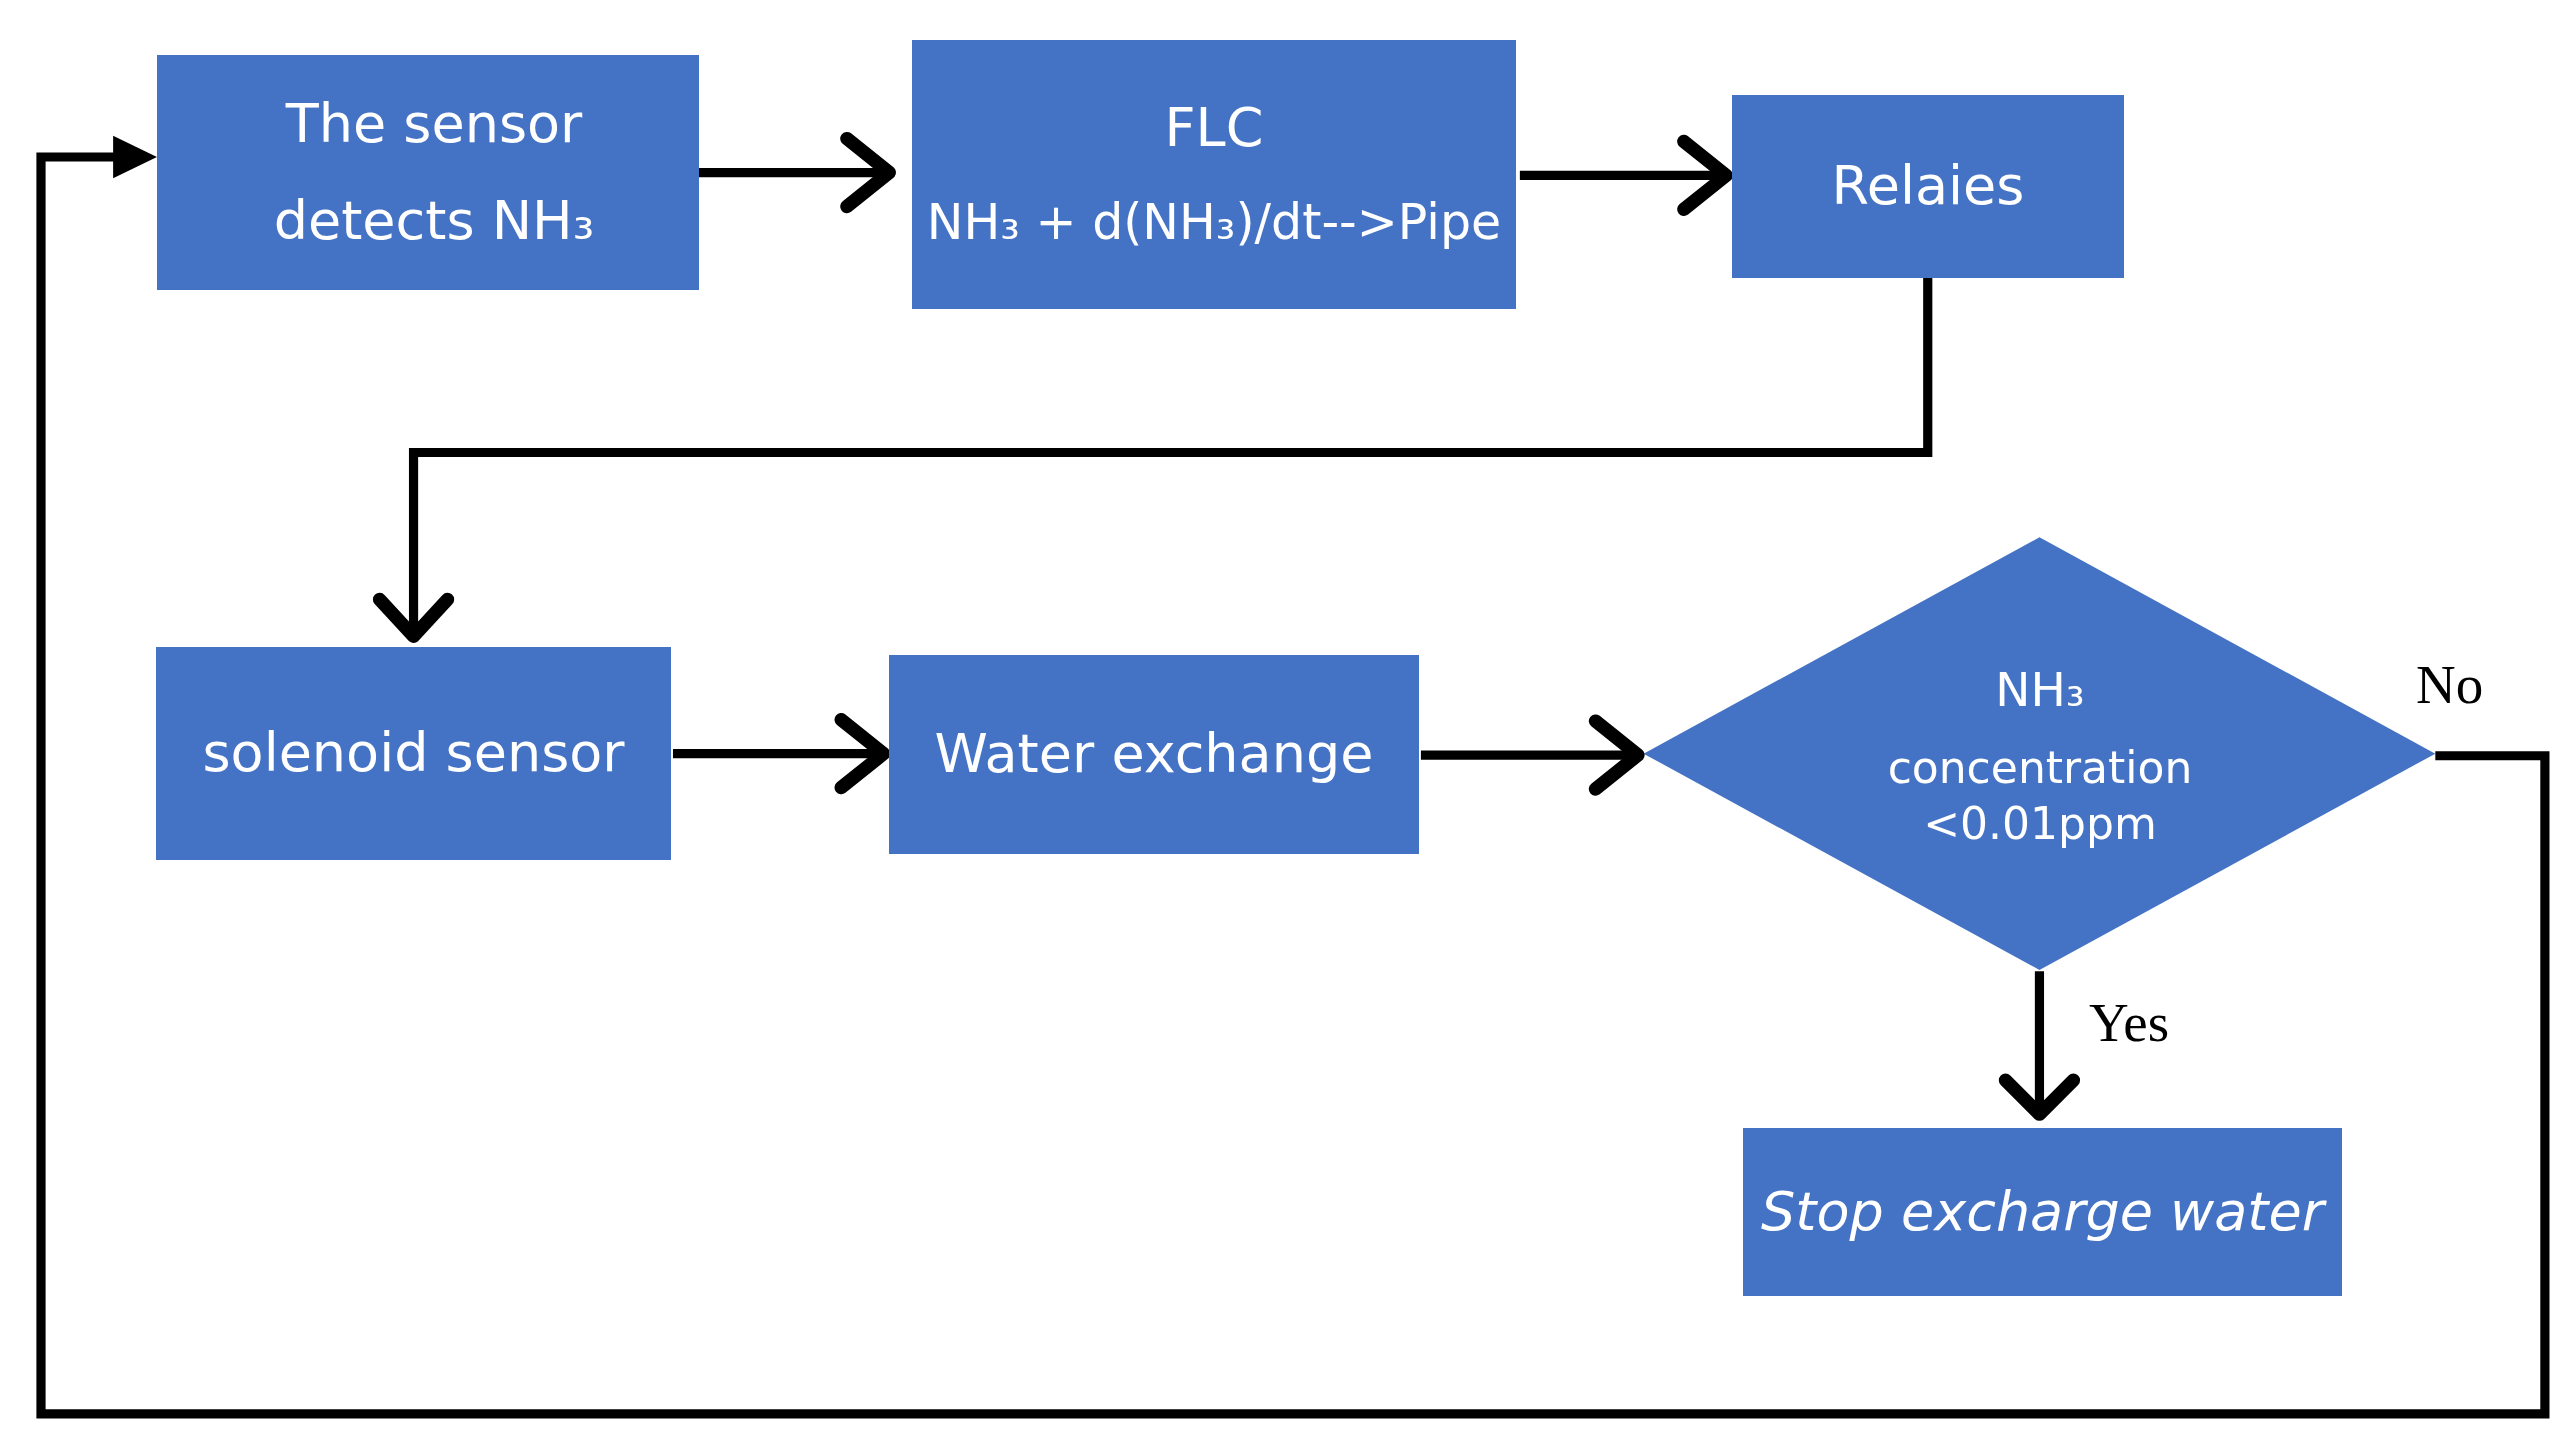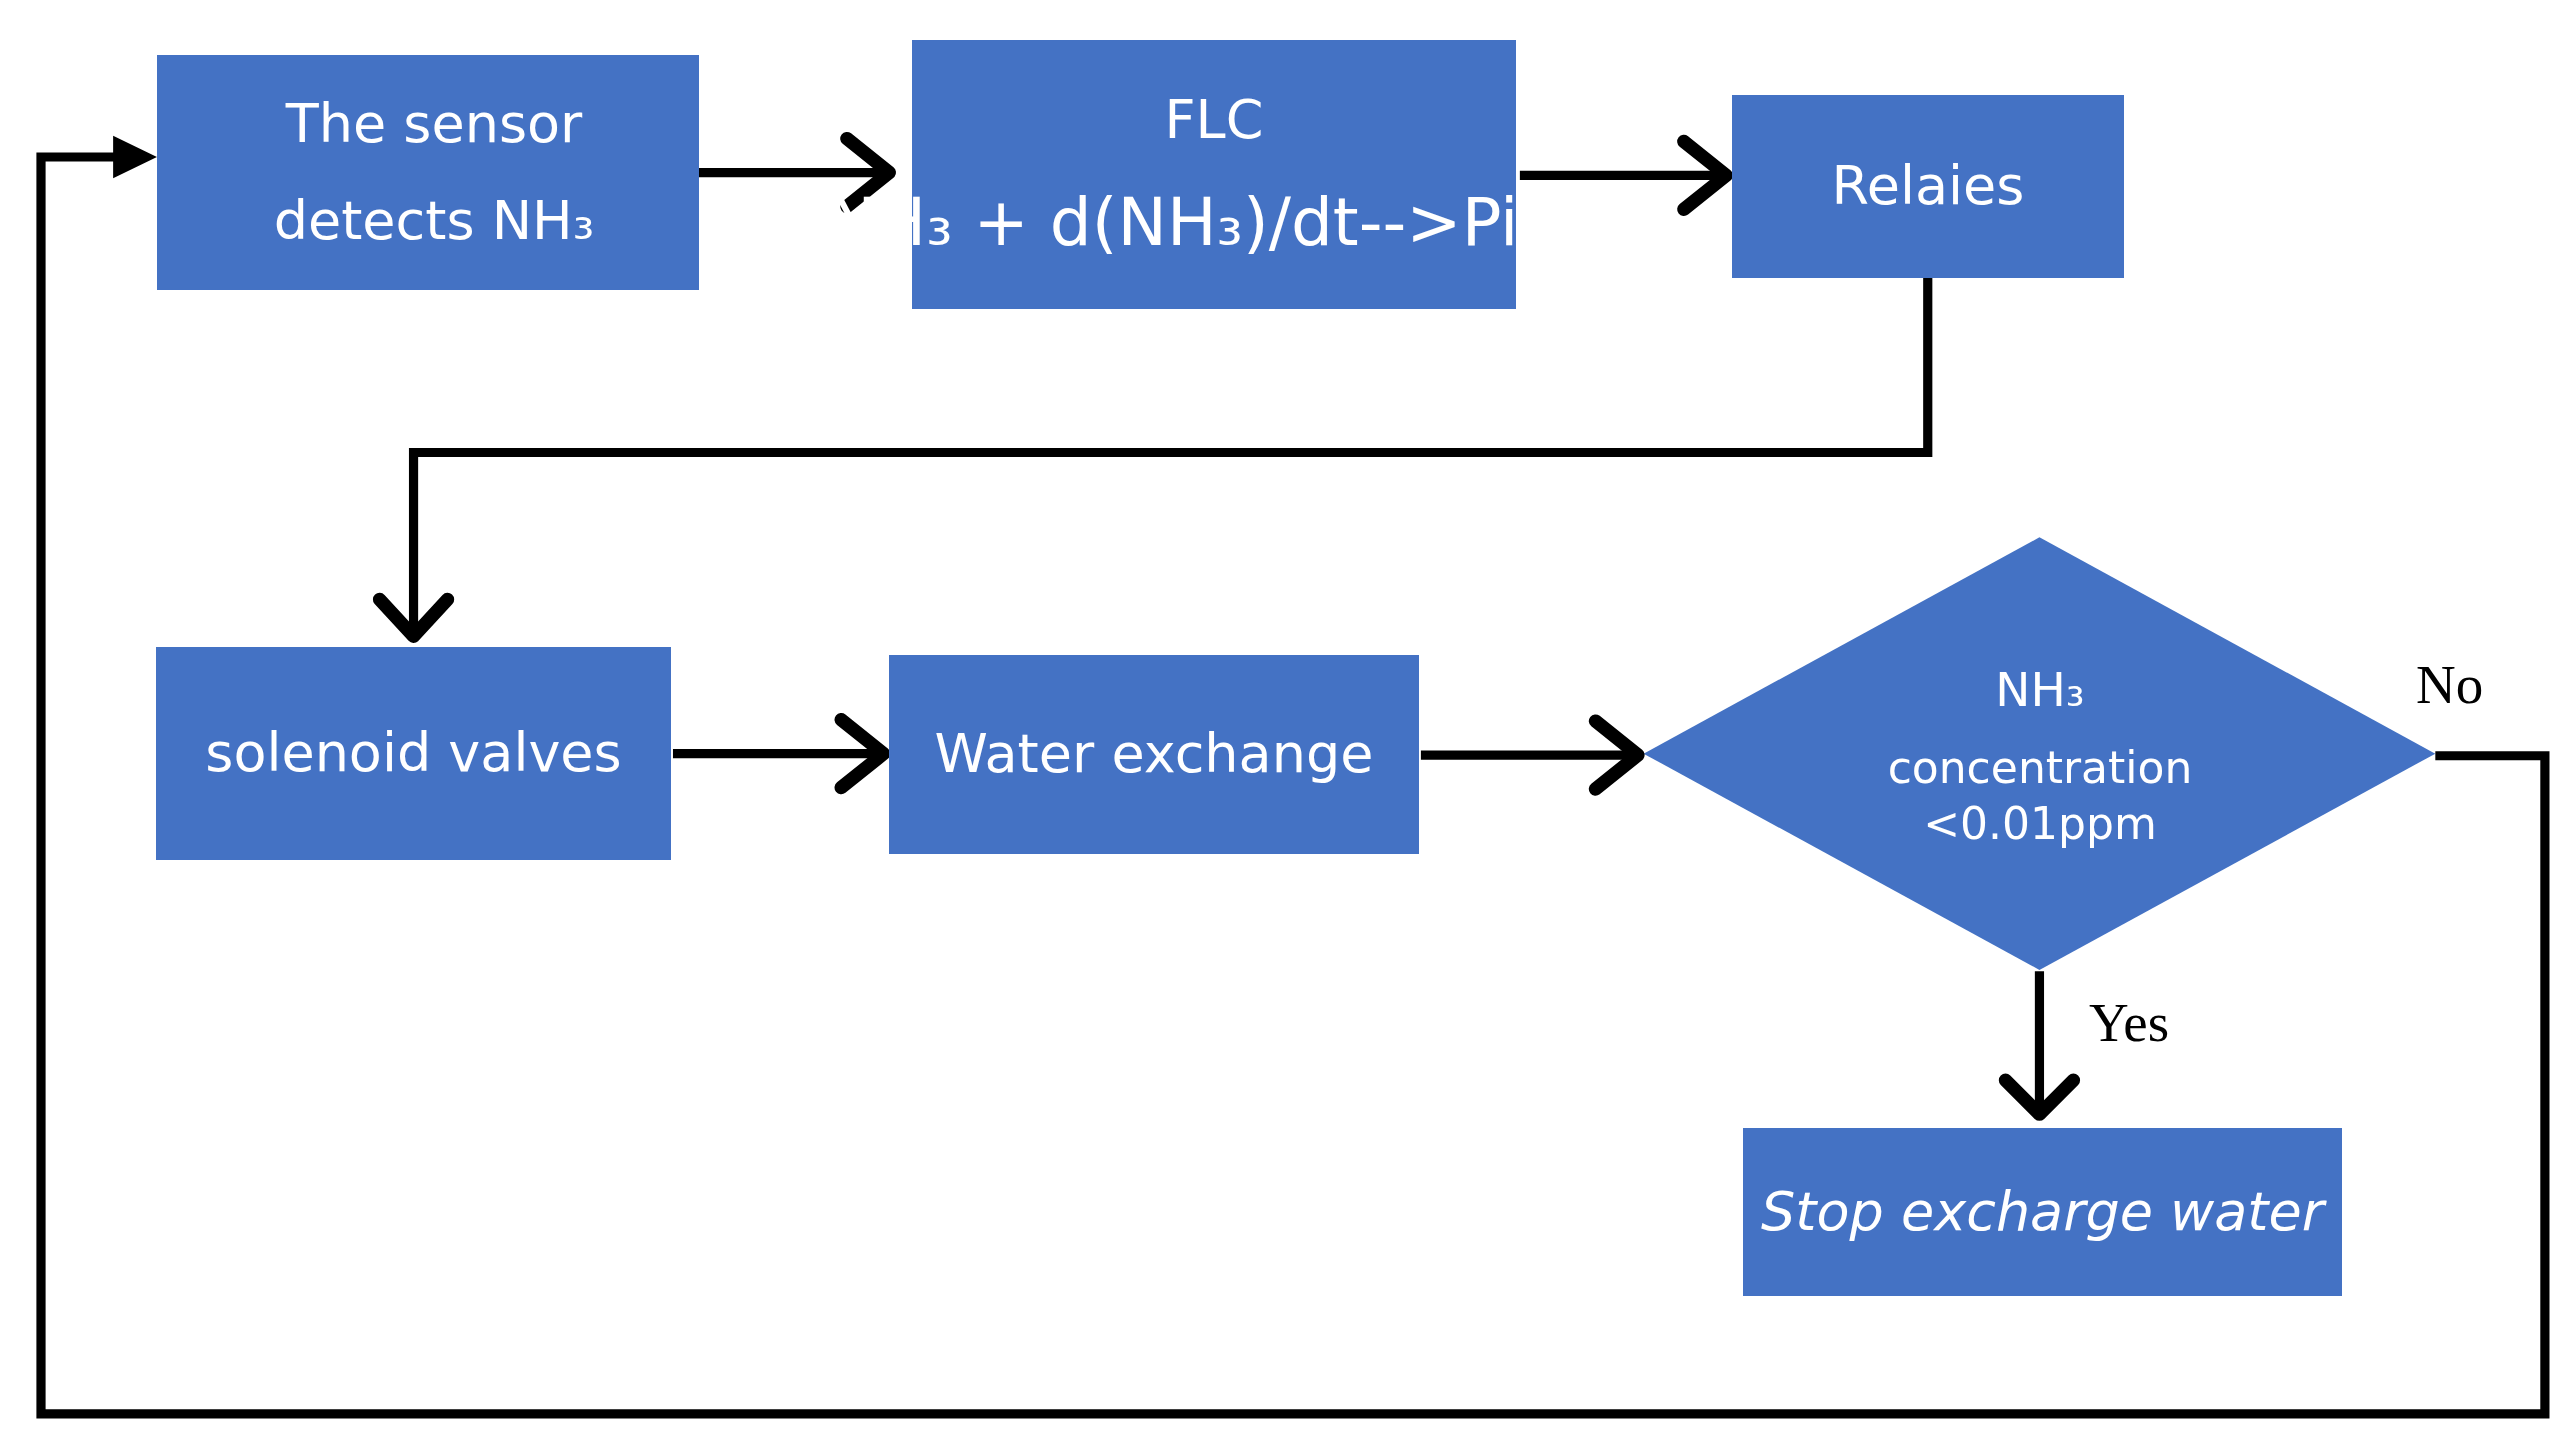--- a/index.html
+++ b/index.html
@@ -47,21 +47,21 @@
     display:flex;
     flex-direction:column;
     align-items:center;
     justify-content:center;
     text-align:center;
     font-size:54px;
     line-height:1.05;
     row-gap:40px;
   }
   .node .line{white-space:nowrap;}
-  .flc-line2{font-size:66px;}
+  .flc-line2{font-size:49px;}
   .diamond-text{
     position:absolute;
     z-index:2;
     display:flex;
     flex-direction:column;
     align-items:center;
     justify-content:center;
     text-align:center;
     color:var(--node-text,#ffffff);
     font-size:44px;
@@ -144,21 +144,21 @@
   <div class="node" id="node-flc">
     <div class="line">FLC</div>
     <div class="line flc-line2">NH₃ + d(NH₃)/dt--&gt;Pipe</div>
   </div>
 
   <div class="node" id="node-relaies">
     <div class="line">Relaies</div>
   </div>
 
   <div class="node" id="node-solenoid">
-    <div class="line">solenoid valves</div>
+    <div class="line">solenoid sensor</div>
   </div>
 
   <div class="node" id="node-water">
     <div class="line">Water exchange</div>
   </div>
 
   <div class="node" id="node-stop">
     <div class="line">Stop excharge water</div>
   </div>
 

